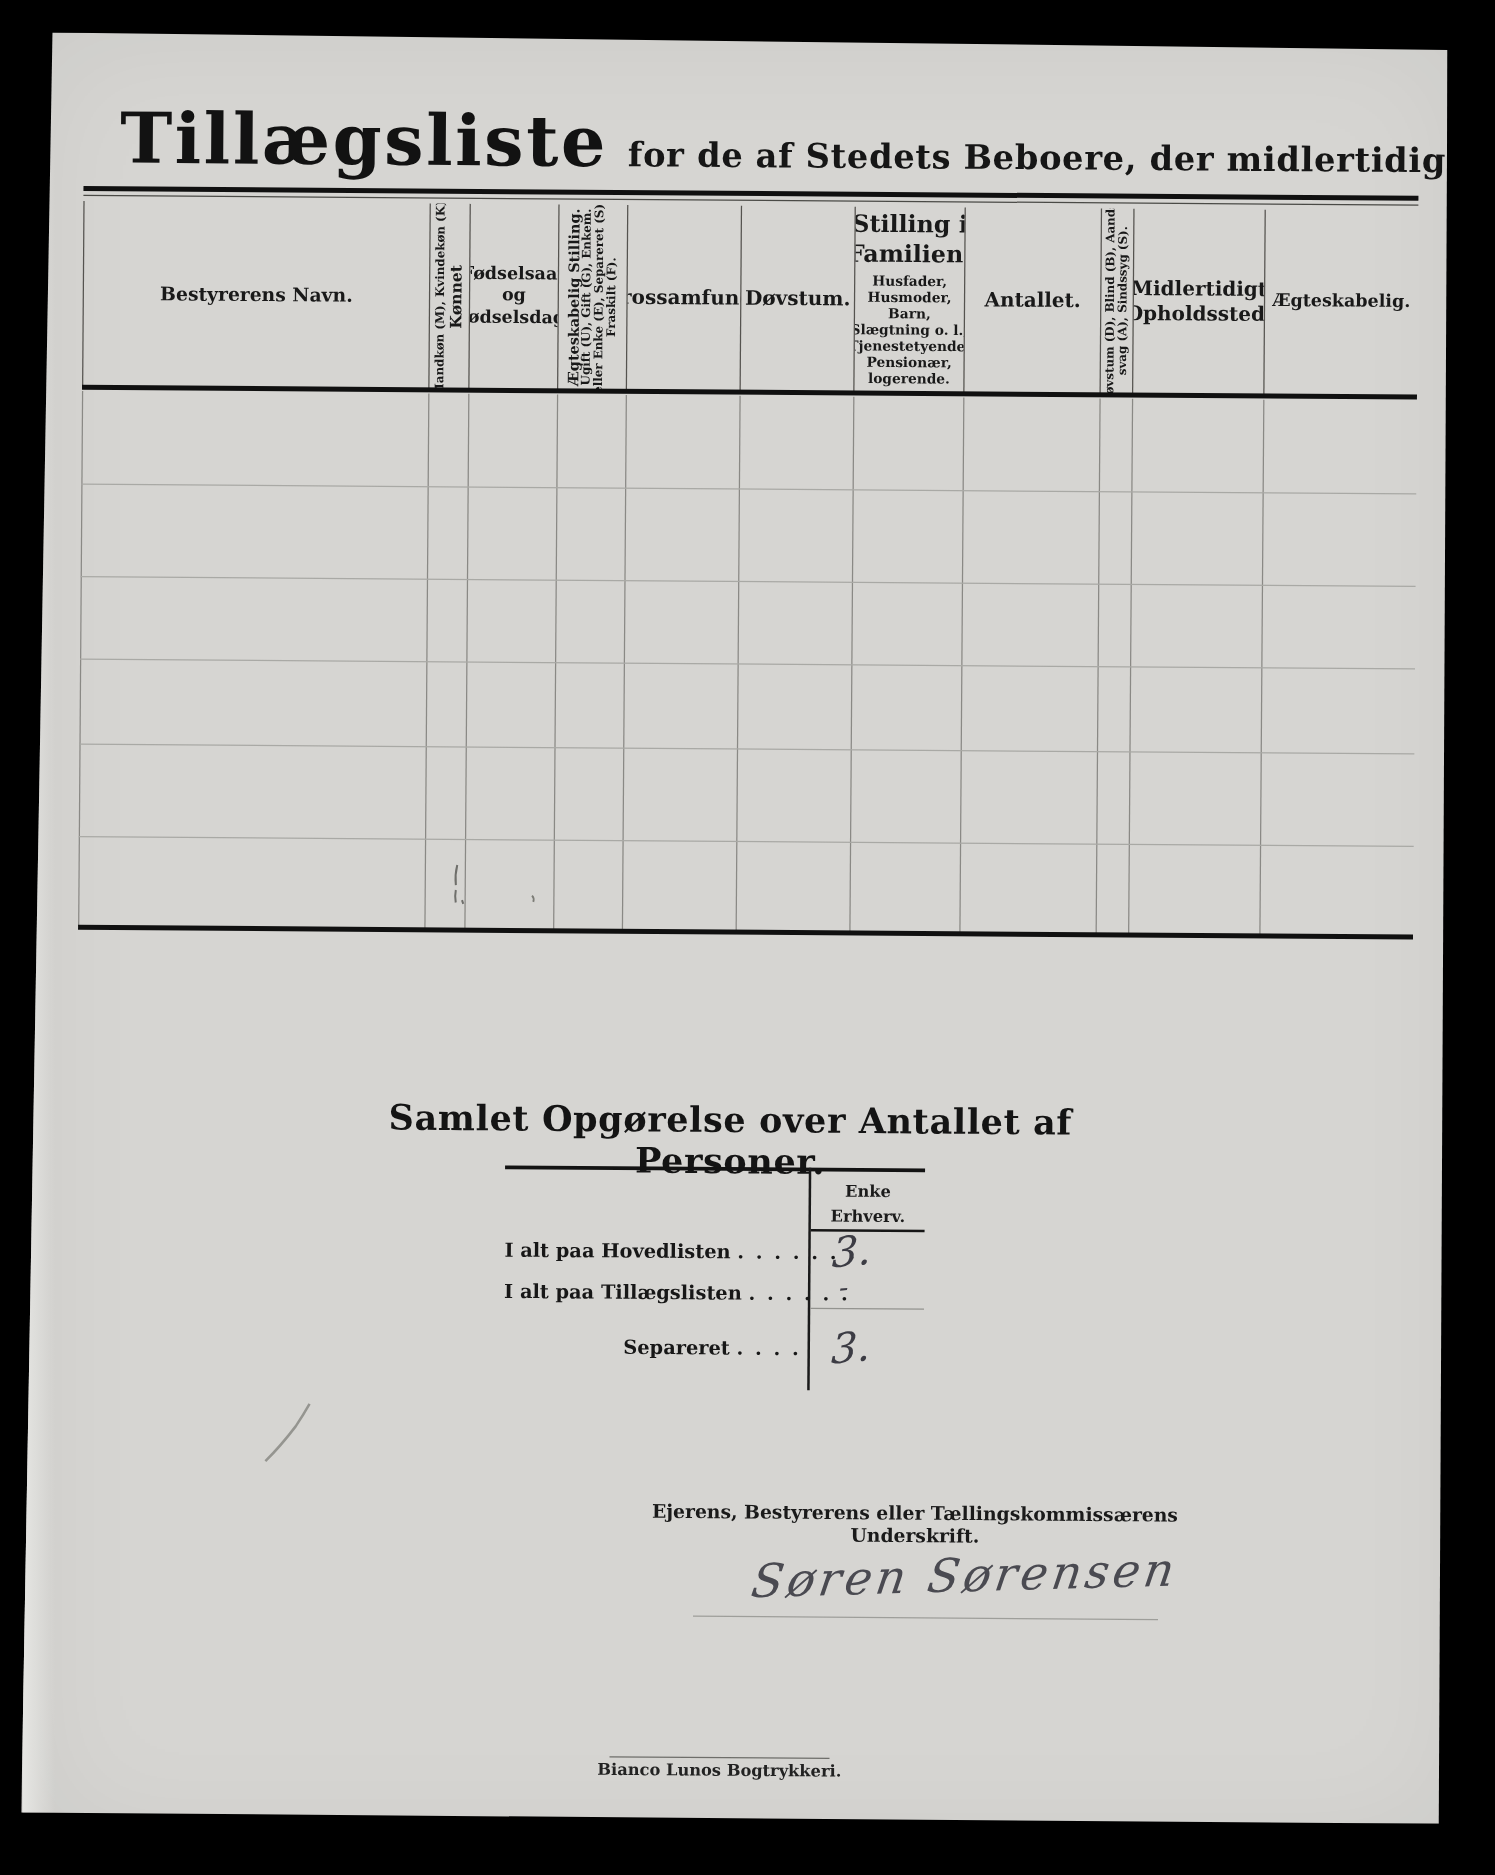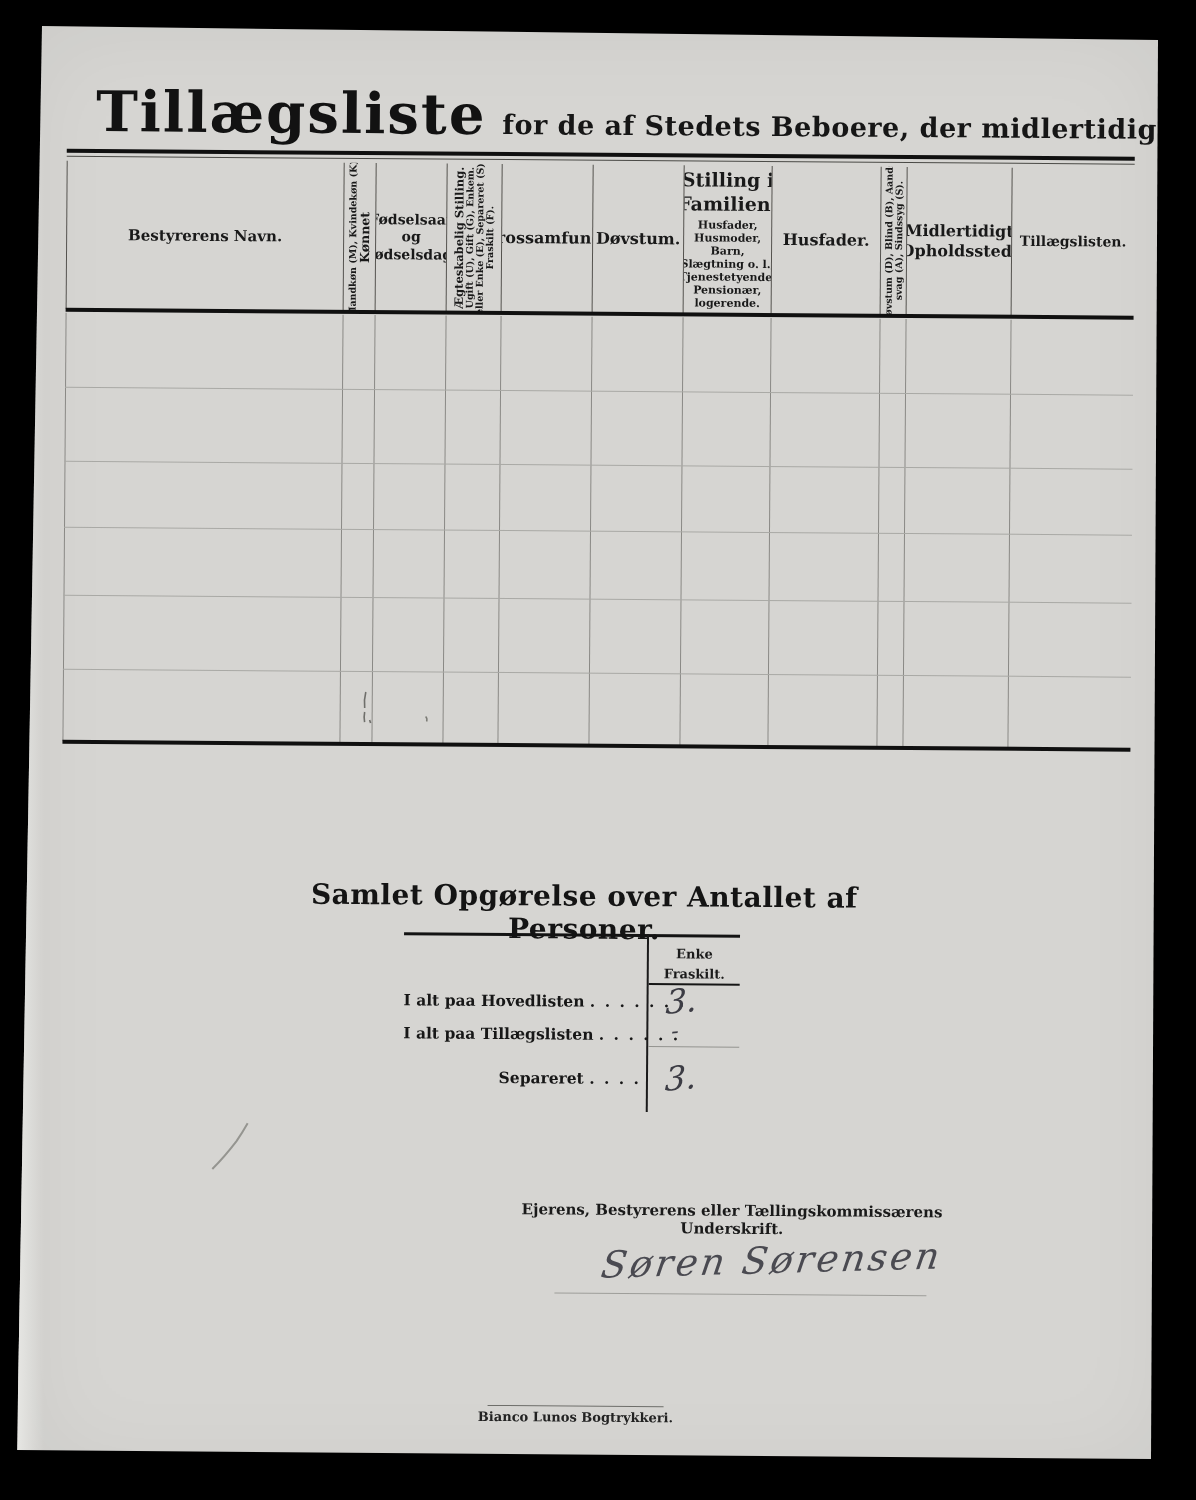--- a/index.html
+++ b/index.html
@@ -119,33 +119,33 @@
         <div class="hlabel big">Trossamfund.</div>
       </div>
       <div class="hcell" style="width:91px;">
         <div class="hlabel big">Døvstum.</div>
       </div>
       <div class="hcell" style="width:88px;">
         <div class="hlabel" style="font-size:19px;">Stilling i Familien:</div>
         <div class="hsub">Husfader, Husmoder, Barn, Slægtning o. l., Tjenestetyende, Pensionær, logerende.</div>
       </div>
       <div class="hcell" style="width:109px;">
-        <div class="hlabel big">Husfader.</div>
+        <div class="hlabel big">Antallet.</div>
       </div>
       <div class="hcell" style="width:26px;">
         <div class="vwrap">
           <span class="vline v-sub">Døvstum (D), Blind (B), Aands-</span>
           <span class="vline v-sub">svag (A), Sindssyg (S).</span>
         </div>
       </div>
       <div class="hcell" style="width:105px;">
         <div class="hlabel big">Midlertidigt Opholdssted.</div>
       </div>
       <div class="hcell" style="width:122px;border-right:none;">
-        <div class="hlabel" style="font-size:14px;">Tillægslisten.</div>
+        <div class="hlabel" style="font-size:14px;">Ægteskabelig.</div>
       </div>
     </div>
 
     <div class="rule-thick" style="left:67px;top:308px;width:1068px;height:4px;"></div>
 
     <div class="btable">
       <div class="bcol first" style="width:278px;"></div>
       <div class="bcol" style="width:32px;"></div>
       <div class="bcol" style="width:71px;"></div>
       <div class="bcol" style="width:55px;"></div>
@@ -175,21 +175,21 @@
       <path d="M8 56 Q20 44 32 28 Q38 19 43 10" stroke="#84847f" stroke-width="2" fill="none" opacity="0.8"></path>
     </svg>
 
     <div class="sum-head">Samlet Opgørelse over Antallet af Personer.</div>
 
     <div class="sumtable">
       <div class="sum-topline"></div>
       <div class="sum-vline"></div>
       <div class="sum-colhead">
         <div>Enke</div>
-        <div>Fraskilt.</div>
+        <div>Erhverv.</div>
       </div>
       <div class="sum-colrule"></div>
       <div class="sum-midrule"></div>
 
       <div class="sum-label" style="top:58px;">
         <span>I alt paa Hovedlisten</span>
         <span class="sum-dots">. . . . . . .</span>
       </div>
       <div class="sum-val hand" style="left:262px;top:47px;">3.</div>
 

